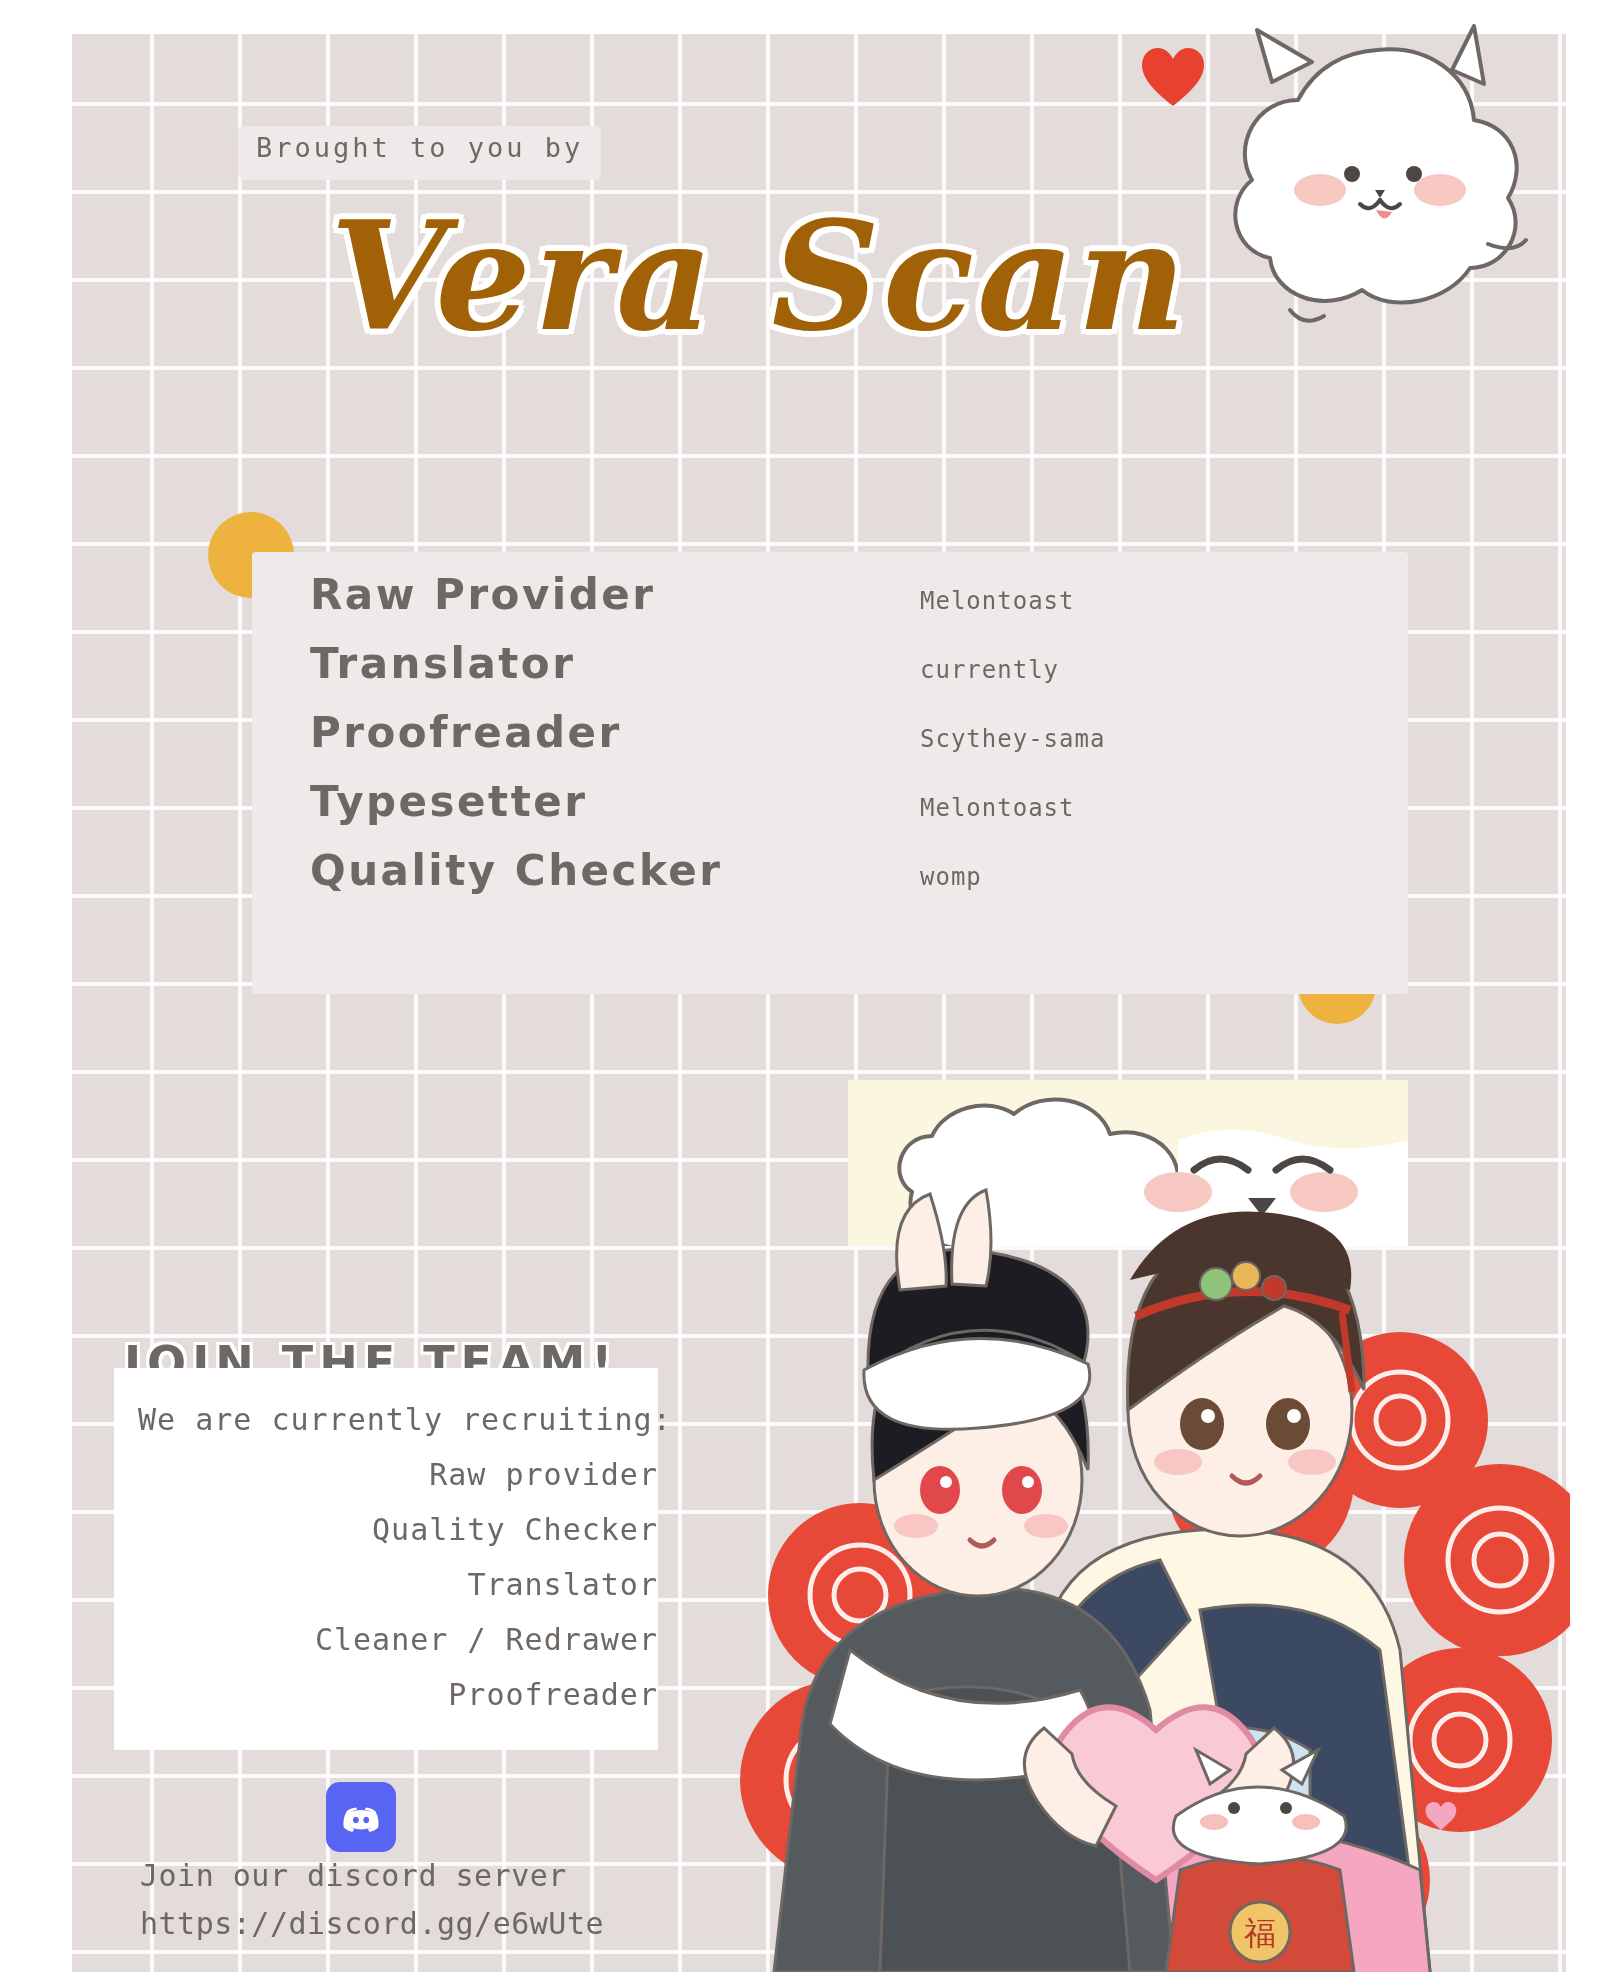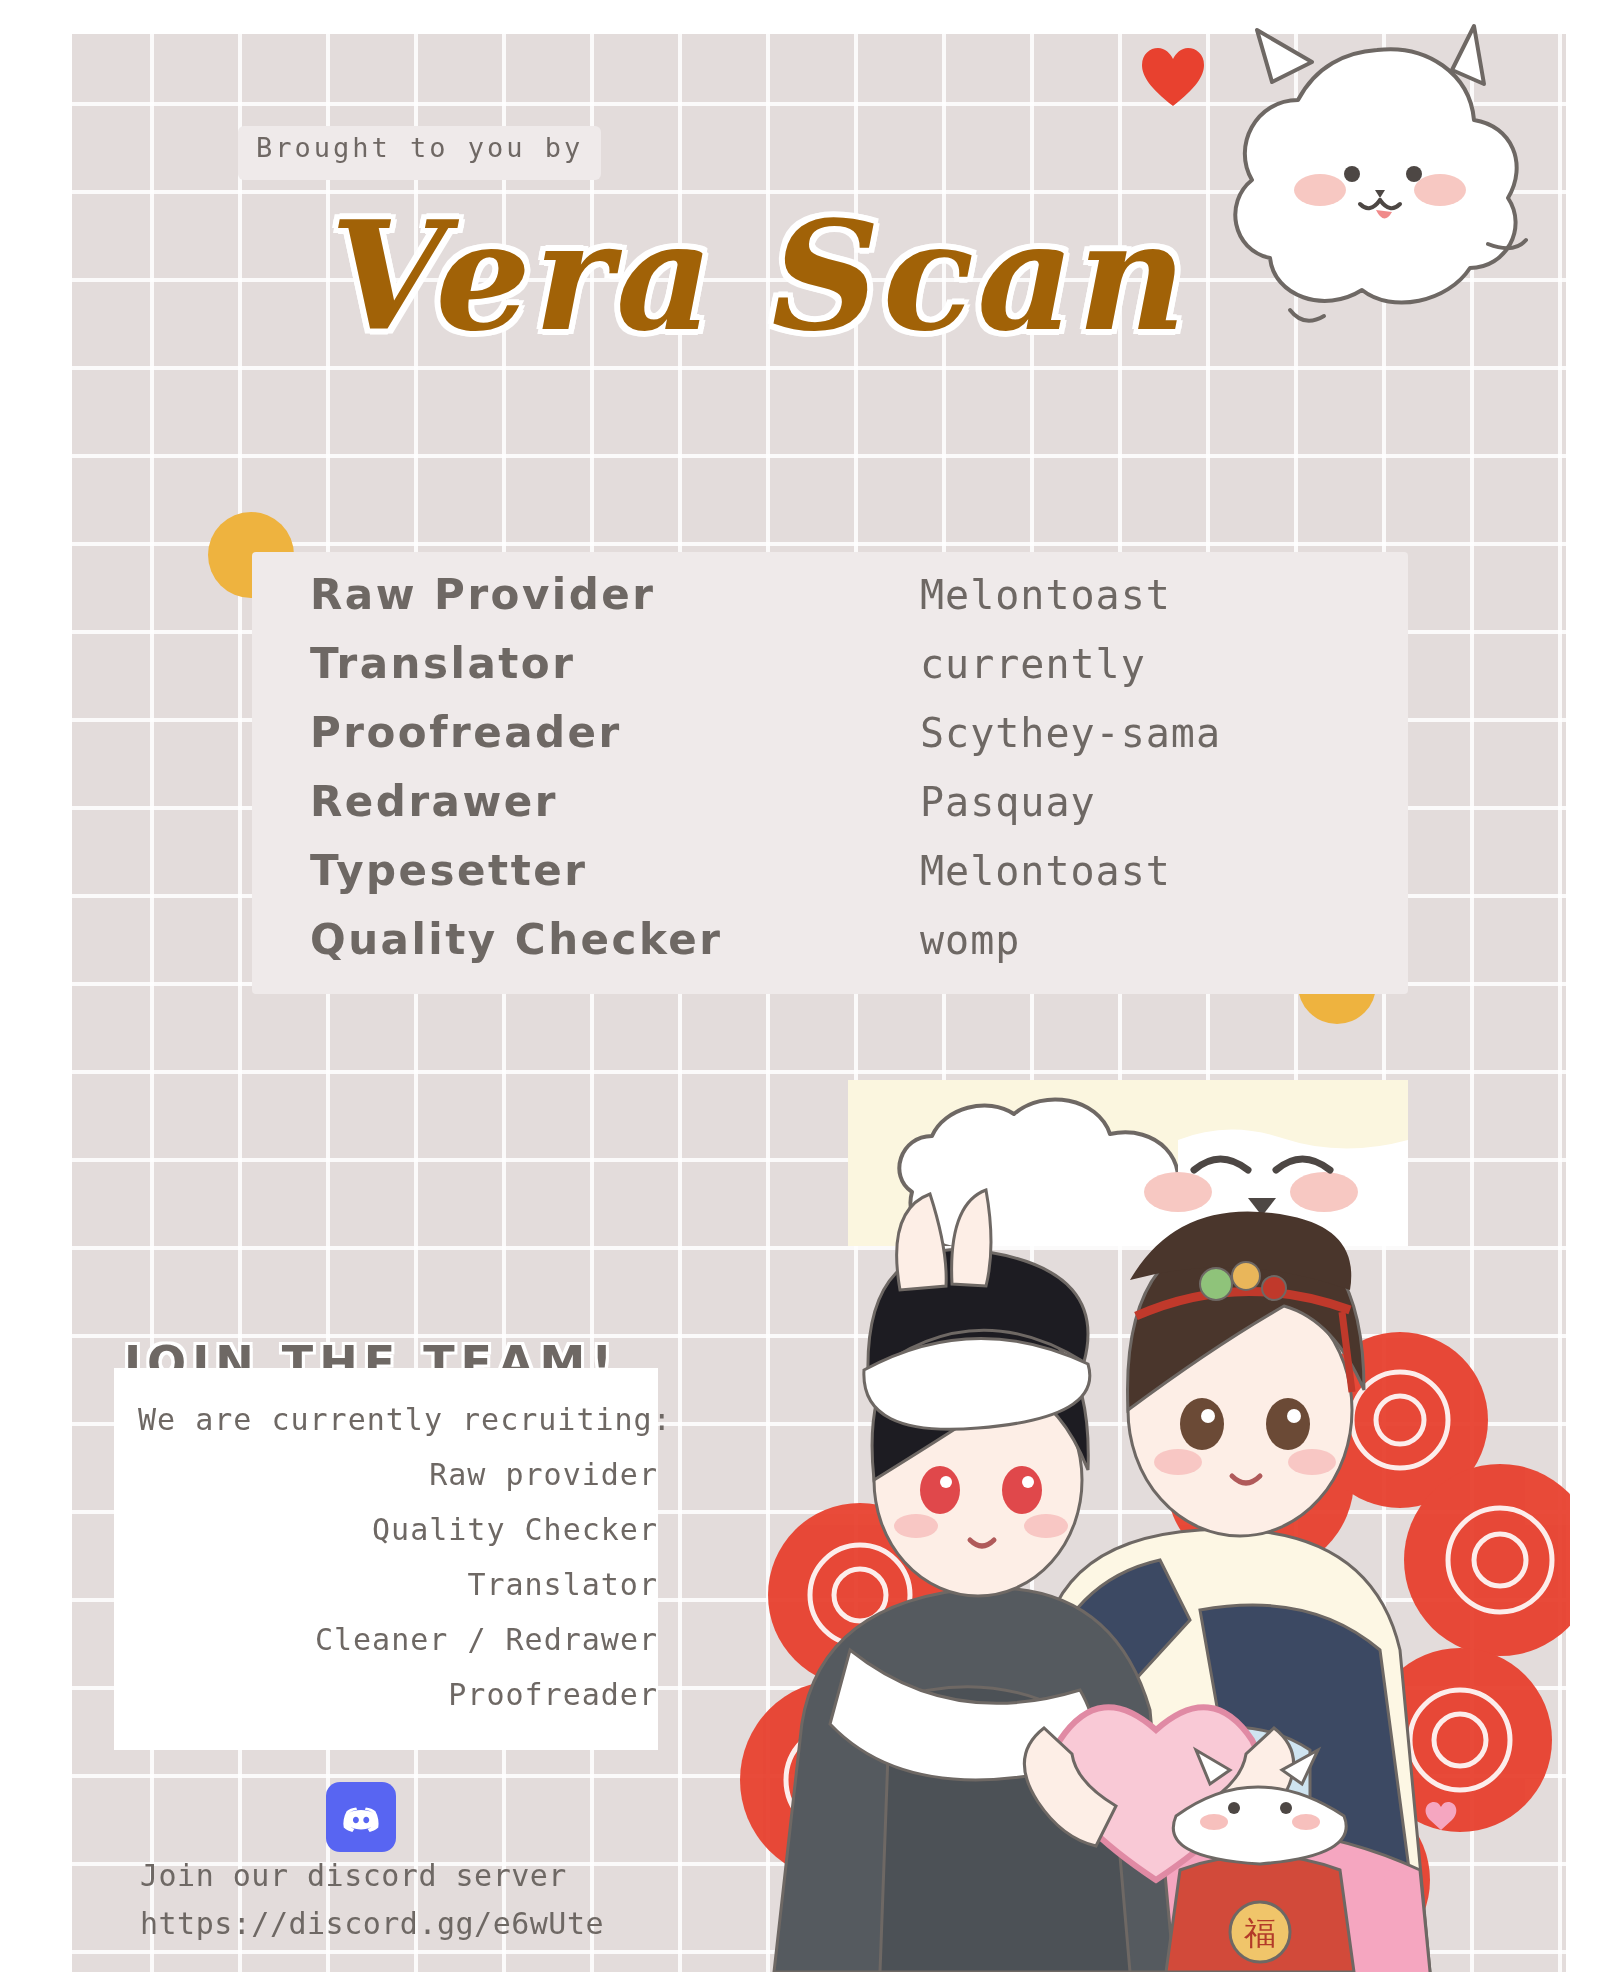--- a/index.html
+++ b/index.html
@@ -114,21 +114,21 @@
   .credit-role {
     width: 610px;
     font-family: "DejaVu Sans", sans-serif;
     font-size: 42px;
     font-weight: 600;
     color: #6e6864;
     letter-spacing: 2.5px;
   }
   .credit-name {
     font-family: "DejaVu Sans Mono", monospace;
-    font-size: 40px;
+    font-size: 24px;
     color: #6e6864;
     letter-spacing: 1px;
   }
 
   .dot-orange {
     position: absolute;
     border-radius: 50%;
     background: #eeb33f;
   }
   .dot-a { left: 208px; top: 512px; width: 86px; height: 86px; }
@@ -325,24 +325,20 @@
     </div>
     <div class="credit-row">
       <div class="credit-role">Translator</div>
       <div class="credit-name">currently</div>
     </div>
     <div class="credit-row">
       <div class="credit-role">Proofreader</div>
       <div class="credit-name">Scythey-sama</div>
     </div>
     <div class="credit-row">
-      <div class="credit-role">Redrawer</div>
-      <div class="credit-name">Pasquay</div>
-    </div>
-    <div class="credit-row">
       <div class="credit-role">Typesetter</div>
       <div class="credit-name">Melontoast</div>
     </div>
     <div class="credit-row">
       <div class="credit-role">Quality Checker</div>
       <div class="credit-name">womp</div>
     </div>
   </div>
 
 

